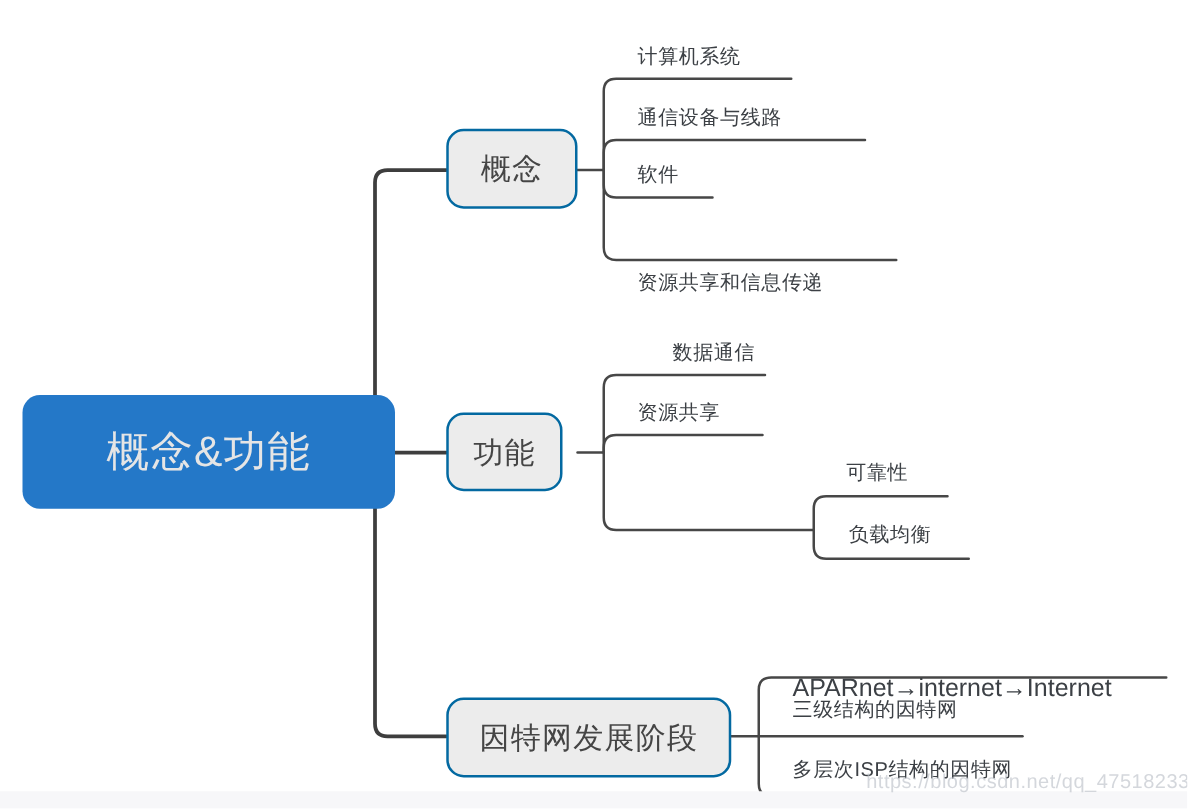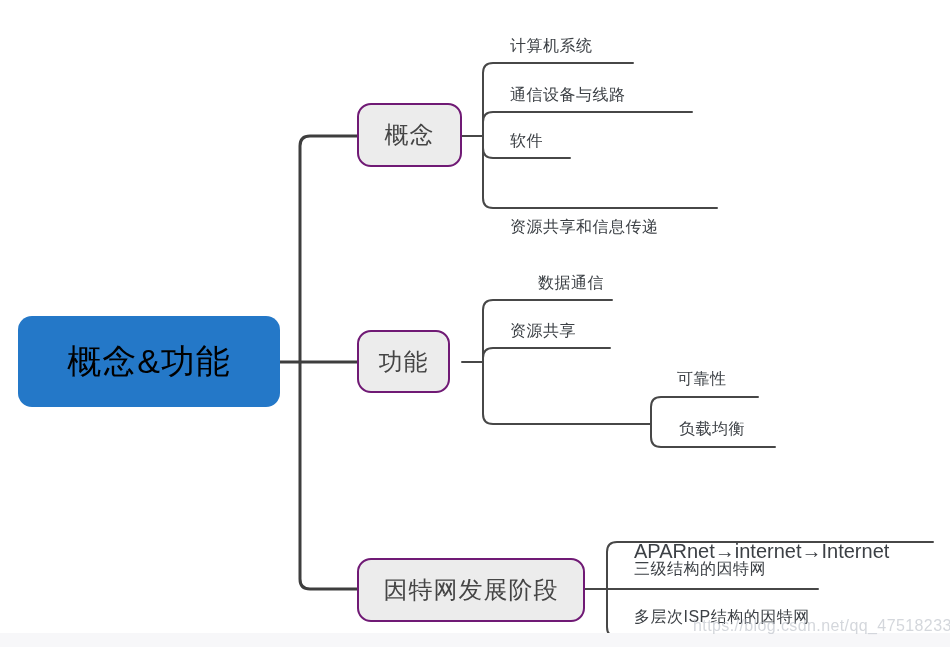--- a/index.html
+++ b/index.html
@@ -6,26 +6,26 @@
   .stage{
     position:relative;width:950px;height:647px;background:#ffffff;overflow:hidden;
     font-family:"Liberation Sans","DejaVu Sans",sans-serif;
   }
   .stage svg{position:absolute;left:0;top:0;}
   .node{
     position:absolute;display:flex;align-items:center;justify-content:center;
     box-sizing:border-box;white-space:nowrap;
   }
   .root-node{
-    left:18px;top:316px;width:262px;height:91px;
+    left:18px;top:316px;width:298px;height:91px;
     background:#2478C8;border-radius:14px;
-    color:#000000;font-size:34px;letter-spacing:1px;
+    color:#e5e5e5;font-size:34px;letter-spacing:1px;
   }
   .branch-node{
-    background:#ECECEC;border:2px solid #701a75;border-radius:14px;
+    background:#ECECEC;border:2px solid #0369a1;border-radius:14px;
     color:#454545;font-size:24px;letter-spacing:1px;
   }
   .branch-gainian{left:357px;top:103px;width:105px;height:64px;}
   .branch-gongneng{left:357px;top:330px;width:93px;height:63px;}
   .branch-internet{left:357px;top:558px;width:228px;height:64px;}
   .leaf{
     position:absolute;color:#3C4045;font-size:16px;line-height:26px;
     letter-spacing:0.5px;white-space:nowrap;
   }
   .leaf-latin{font-size:20px;letter-spacing:0;margin-top:27px;}

